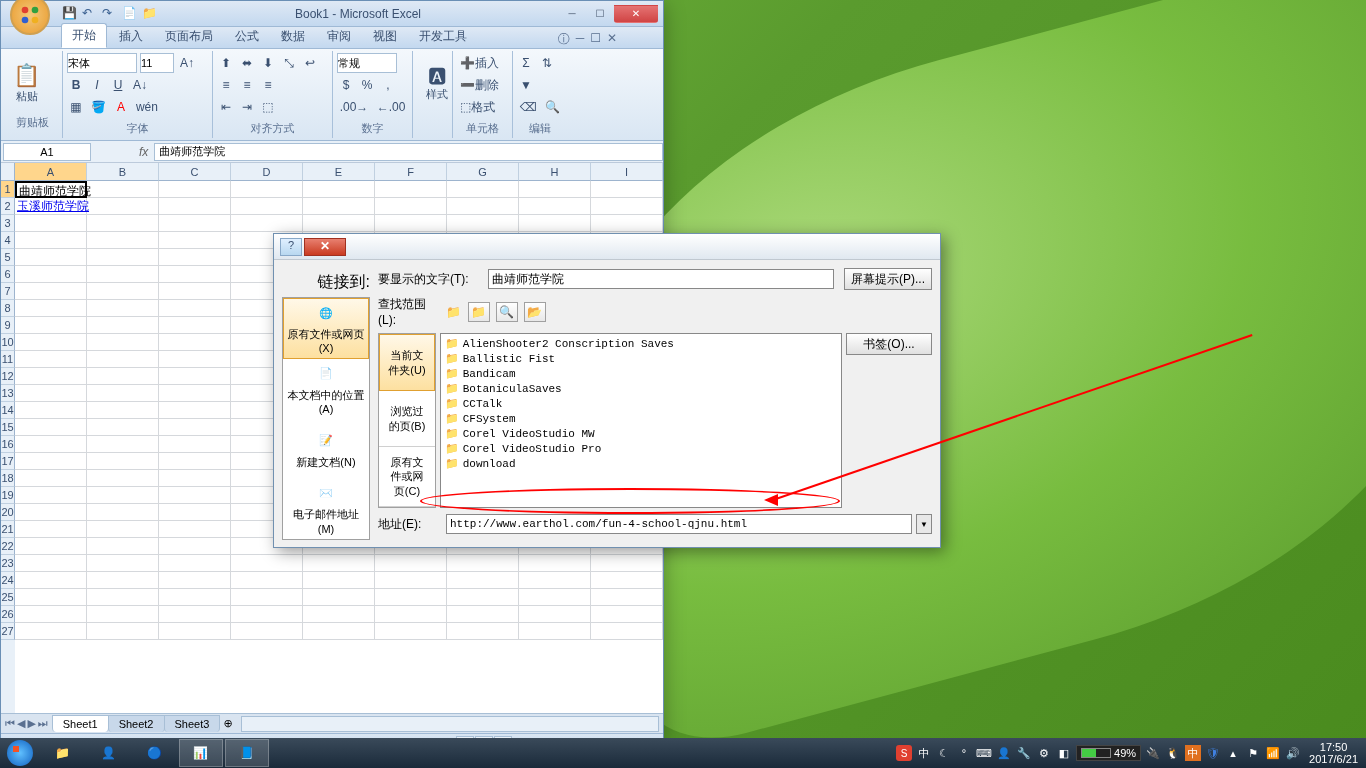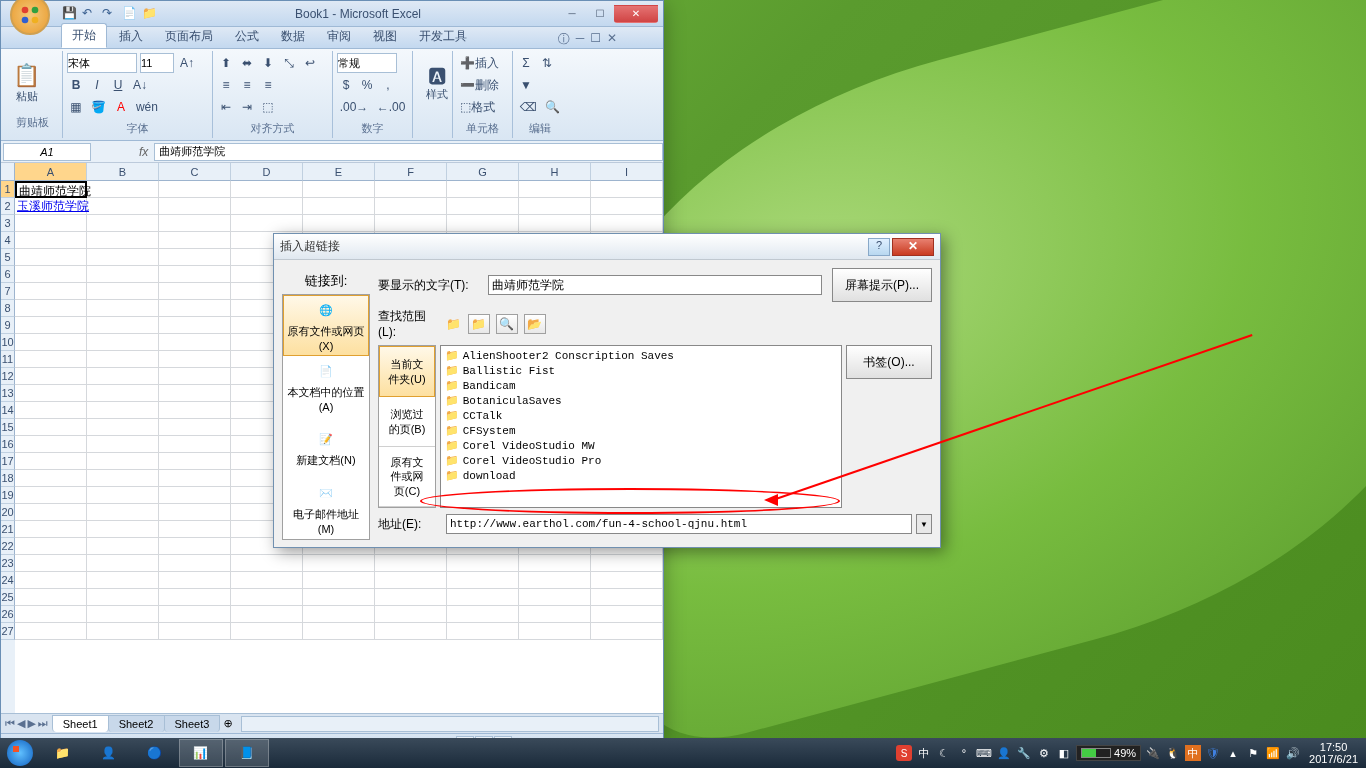--- a/index.html
+++ b/index.html
@@ -30,21 +30,21 @@
 .rib-group { border-right: 1px solid #a8c0da; padding: 2px 4px; display: flex; flex-direction: column; position: relative; }
 .rib-group-label { font-size: 11px; color: #5a7090; text-align: center; padding-top: 2px; }
 .rib-row { display: flex; gap: 3px; align-items: center; margin-bottom: 2px; height:22px;}
 .rib-btn { min-width: 18px; height: 20px; display: flex; align-items: center; justify-content: center; font-size: 12px; color: #3a5070; border: 1px solid transparent; padding: 0 2px;}
 .large-btn { width: 40px; height: 60px; flex-direction: column; font-size: 11px; }
 .font-select { width: 70px; height: 20px; border: 1px solid #a8bfd6; font-size: 11px; background:#fff;}
 .size-select { width: 34px; height: 20px; border: 1px solid #a8bfd6; font-size: 11px; background:#fff;}
 
 
 .formula-bar { height: 22px; background: #e8f0f8; border-bottom: 1px solid #bccadb; display: flex; align-items: center; }
-.name-box { width: 88px; height: 18px; border: 1px solid #a8bfd6; background: #fff; font-size: 11px; text-align: center; margin: 0 2px; font-style: italic; }
+.name-box { width: 88px; height: 18px; border: 1px solid #a8bfd6; background: #fff; font-size: 11px; text-align: center; margin: 0 2px; }
 .fx-label { font-style: italic; color: #666; padding: 0 6px; }
 .formula-input { flex: 1; height: 18px; border: 1px solid #a8bfd6; background: #fff; font-size: 11px; padding: 0 4px; }
 
 
 .grid-area { display: flex; height: calc(100% - 204px); background: #fff; overflow:hidden;}
 .row-headers { width: 36px; background: #e8f0f8; }
 .row-h { height: 17px; border-bottom: 1px solid #c0d0e0; border-right: 1px solid #9db4ce; text-align: center; font-size: 11px; color: #3a5070; line-height:17px;}
 .row-h.sel{background:#ffd68c;}
 .col-headers { display: flex; height: 18px; background: #e8f0f8; }
 .col-h { width: 72px; border-right: 1px solid #c0d0e0; border-bottom: 1px solid #9db4ce; text-align: center; font-size: 11px; color: #3a5070; line-height:18px;}
@@ -70,29 +70,29 @@
 .zoom-thumb{position:absolute;width:8px;height:12px;background:#d9e6f3;border:1px solid #5a7090;top:-4px;left:50%;}
 
 
 .dialog { position: absolute; top: 233px; left: 273px; width: 668px; height: 315px; background: #f0f0f0; border: 1px solid #7090b0; box-shadow: 4px 4px 15px rgba(0,0,0,0.4); z-index:100;}
 .dlg-title { height: 26px; background: linear-gradient(#fff,#e0e8f0); display: flex; align-items: center; padding: 0 6px; font-size: 12px; color: #333; border-bottom:1px solid #c0c8d0;}
 .dlg-title-text { flex: 1; }
 .dlg-help{width:22px;height:18px;background:linear-gradient(#e0f0ff,#b8d8f0);border:1px solid #88a8c8;text-align:center;font-size:11px;color:#3a5070;margin-right:2px;}
 .dlg-close { width: 42px; height: 18px; background: linear-gradient(#e88070,#c93a20); color: #fff; text-align: center; font-weight: bold; border:1px solid #a03020;}
 .dlg-body { padding: 8px; display: flex; height: 288px; }
 .linkto-panel { width: 88px; border: 1px solid #a0a0a0; background: #fff; display:flex;flex-direction:column;}
-.linkto-title{text-align:center;padding:4px 0;font-size:13px;}
+.linkto-title{text-align:right;padding:4px 0;font-size:16px;}
 .linkto-btn { flex:1; display: flex; flex-direction: column; align-items: center; justify-content: center; font-size: 11px; padding: 2px; border: 1px solid transparent; text-align:center; line-height:1.3;}
 .linkto-btn.sel { border: 1px solid #e0a030; background: linear-gradient(#fff8e8,#fde0a0); }
 .linkto-icon{width:24px;height:24px;margin-bottom:2px;display:flex;align-items:center;justify-content:center;}
 .dlg-main { flex: 1; padding-left: 8px; display:flex;flex-direction:column;}
 .dlg-row { display: flex; align-items: center; margin-bottom: 6px; font-size: 12px; gap:4px;}
 .dlg-label { width: 106px; text-align:left; }
 .dlg-input { flex: 1; height: 20px; border: 1px solid #888; padding: 0 3px; font-size: 12px; background:#fff;}
-.dlg-btn { height: 34px; padding: 0 12px; font-size: 12px; background: linear-gradient(#fff,#e0e0e0); border: 1px solid #888; min-width:82px;}
+.dlg-btn { height: 22px; padding: 0 6px; font-size: 12px; background: linear-gradient(#fff,#e0e0e0); border: 1px solid #888; min-width:82px;}
 .dlg-btn.right{margin-left:6px;}
 .browse-row{display:flex;flex:1;gap:4px;}
 .browse-tabs{width:58px;border:1px solid #a0a0a0;display:flex;flex-direction:column;background:#fff;}
 .browse-tab{flex:1;display:flex;align-items:center;justify-content:center;font-size:11px;text-align:center;border-bottom:1px solid #d0d0d0;line-height:1.3;padding:8px;}
 .browse-tab.sel{background:linear-gradient(#fff8e8,#fde0a0);border:1px solid #e0a030;}
 .file-list{flex:1;border:1px solid #888;background:#fff;overflow-y:auto;padding:2px;}
 .file-item{display:flex;align-items:center;gap:4px;font-size:11px;font-family:"Courier New",monospace;padding:1px 2px;}
 .folder-icon{color:#e0b040;}
 .lookin-select{flex:1;height:20px;border:1px solid #888;background:#fff;font-size:11px;padding:0 3px;}
 .look-icons{display:flex;gap:6px;}
@@ -648,21 +648,20 @@
         <div class="zoom-slider">
             <div class="zoom-thumb"></div>
           </div>
         <span>+</span>
       </div>
     </div>
   </div>
 
   <div class="dialog">
     <div class="dlg-title">
-      <span class="dlg-title-text">插入超链接</span>
       <div class="dlg-help">?</div>
       <div class="dlg-close">✕</div>
     </div>
     <div class="dlg-body">
       <div style="display:flex;flex-direction:column">
         <div class="linkto-title">链接到:</div>
         <div class="linkto-panel" style="flex:1">
           <div class="linkto-btn sel">
               <div class="linkto-icon">🌐</div>
               <span>原有文件或网页(X)</span>

